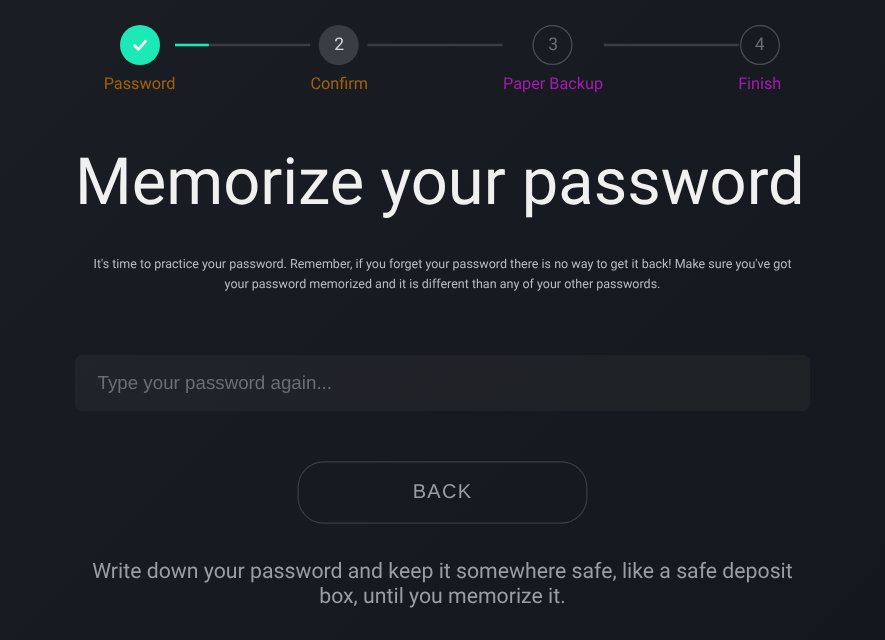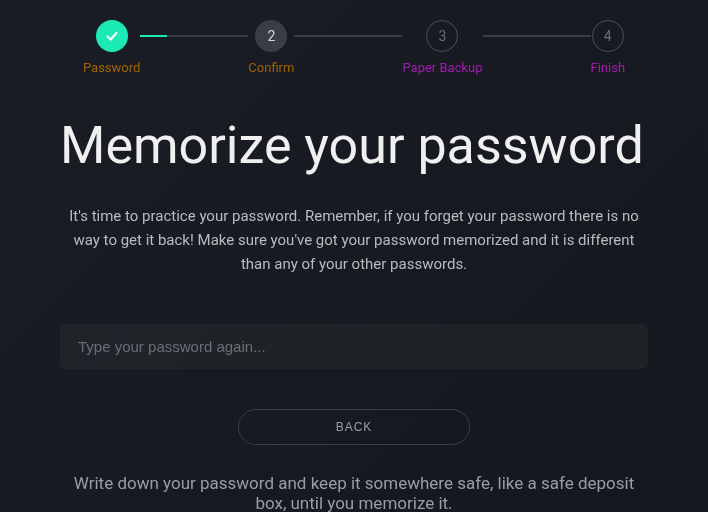--- a/index.html
+++ b/index.html
@@ -83,21 +83,21 @@
     }
     .title {
       text-align: left;
       font-size: 52px;
       font-weight: 400;
       margin-top: 40px;
       color: #f0f0f0;
     }
     .description {
       text-align: center;
-      font-size: 15px;
+      font-size: 10px;
       line-height: 1.6;
       color: #b8bbc0;
       margin-top: 28px;
       padding: 0 4px;
     }
     .input-wrapper {
       margin-top: 48px;
     }
     .password-input {
       width: 100%;
@@ -113,23 +113,23 @@
       color: #6b6e75;
     }
     .buttons {
       display: flex;
       justify-content: center;
       gap: 22px;
       margin-top: 40px;
     }
     .btn {
       width: 232px;
-      height: 36px;
+      height: 50px;
       border-radius: 21px;
-      font-size: 12px;
+      font-size: 16px;
       letter-spacing: 1px;
       font-weight: 500;
       cursor: pointer;
       display: flex;
       align-items: center;
       justify-content: center;
       background: transparent;
       outline: none;
     }
     .btn-back {

